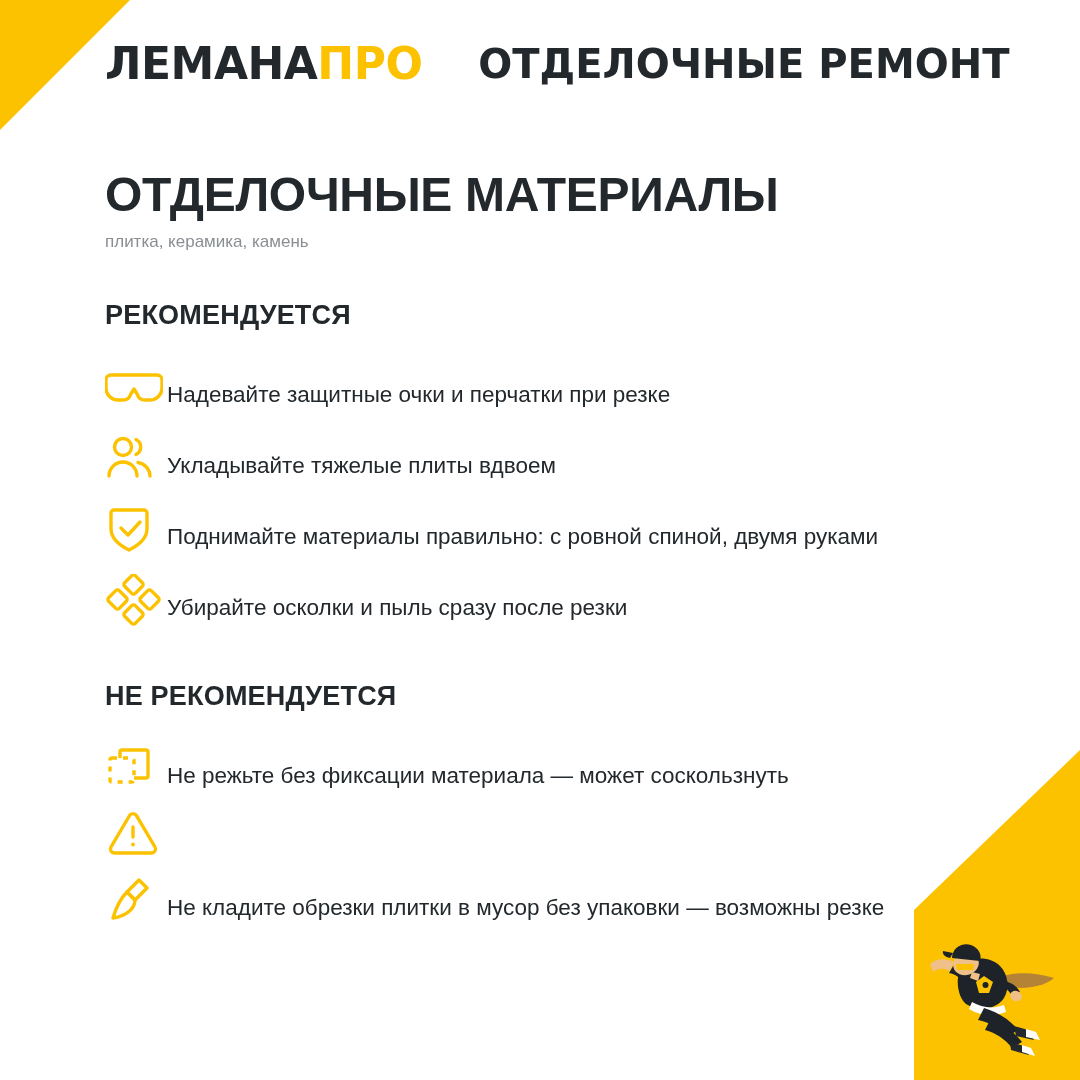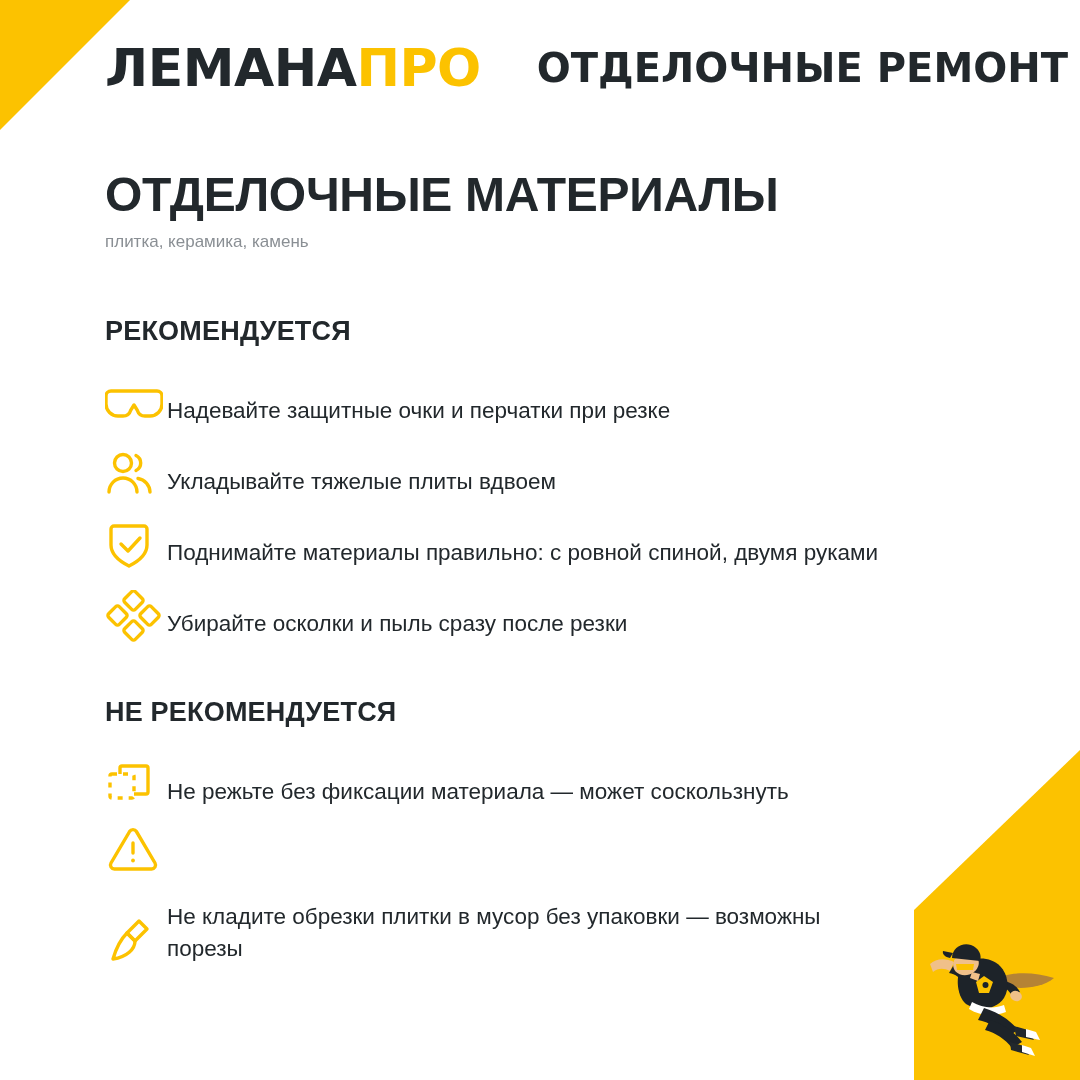--- a/index.html
+++ b/index.html
@@ -23,21 +23,21 @@
     background:#fcc200;
     clip-path:polygon(100% 0, 100% 100%, 0 100%, 0 48.5%);
   }
 
   
   .header {
     position:absolute; left:105px; top:42px;
     display:flex; align-items:center;
   }
   .logo {
-    font-size:52px; font-weight:bold; letter-spacing:-0.5px;
+    font-size:44px; font-weight:bold; letter-spacing:-0.5px;
     white-space:nowrap; line-height:1;
     font-family:"DejaVu Sans", sans-serif;
   }
   .logo .lemana { color:#22282c; }
   .logo .pro { color:#fcc200; }
   .header-title {
     margin-left:56px;
     font-size:40px; font-weight:bold; letter-spacing:0px;
     color:#22282c; white-space:nowrap; line-height:1;
     font-family:"DejaVu Sans", sans-serif;
@@ -53,21 +53,21 @@
     position:absolute; left:105px; top:232px;
     font-size:17px; color:#8a8f94; font-weight:normal;
   }
 
   .section { position:absolute; left:105px; width:880px; }
   .section-rec { top:300px; }
   .section-not { top:681px; }
 
   .section-heading {
     font-size:27px; font-weight:bold; color:#22282c;
-    letter-spacing:0.2px; margin-bottom:32px;margin-top:16px;
+    letter-spacing:0.2px; margin-bottom:32px;
   }
 
   
   .item {
     display:flex; align-items:flex-end;
     margin-bottom:23px;
   }
   .item-icon {
     flex:0 0 62px; width:62px; height:48px;
     display:flex; align-items:center; justify-content:flex-start;
@@ -169,21 +169,21 @@
     </div>
   </div>
 
   <div class="item">
     <div class="item-icon">
       <svg width="54" height="52" viewBox="0 0 54 52">
         <path d="M34 6 l8 8 -12 12 -8 -8 z" fill="none" stroke="#fcc200" stroke-width="3.4" stroke-linejoin="round" stroke-linecap="round"></path>
         <path d="M22 18 l8 8 c0 8 -8 16 -22 18 C12 30 18 22 22 18 z" fill="none" stroke="#fcc200" stroke-width="3.4" stroke-linejoin="round" stroke-linecap="round"></path>
       </svg>
     </div>
-    <div class="item-text">Не кладите обрезки плитки в мусор без упаковки — возможны порезы</div>
+    <div class="item-text">Не кладите обрезки плитки в мусор без упаковки — возможны резке</div>
   </div>
 </div>
 
 <div class="mascot">
   <svg width="170" height="130" viewBox="0 0 170 130">
 
     <path d="M96 48 c14 -4 34 -4 52 2 -12 10 -34 12 -50 8 z" fill="#b58335"></path>
 
     <path d="M95 52 c10 2 16 6 19 12 l-8 4 c-3 -6 -8 -10 -14 -11 z" fill="#1d2329"></path>
     <ellipse cx="110" cy="68" rx="6" ry="5" transform="rotate(25 110 68)" fill="#f0c089"></ellipse>

